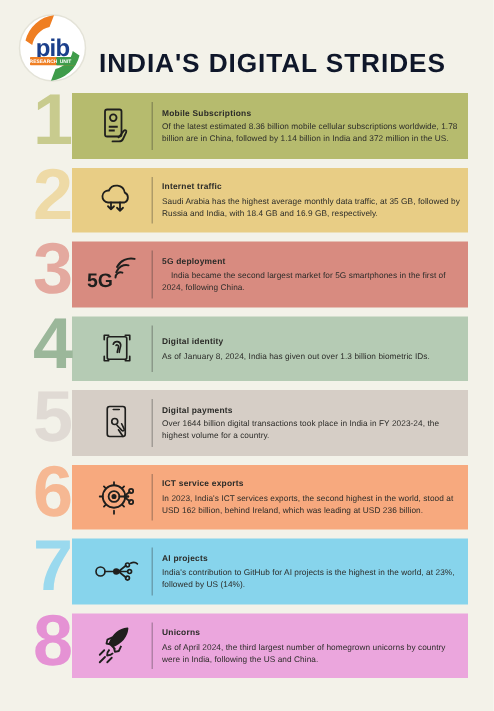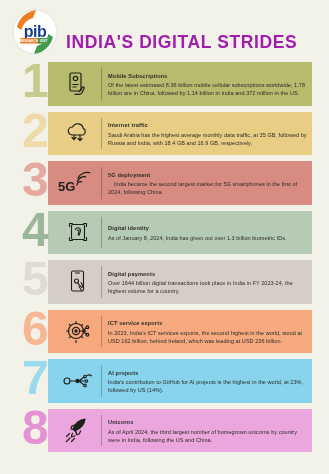--- a/index.html
+++ b/index.html
@@ -34,21 +34,21 @@
     width: 46px;
     height: 46px;
   }
   #title {
     position: absolute;
     left: 66px;
     top: 32px;
     font-size: 17.5px;
     font-weight: bold;
     letter-spacing: 0.6px;
-    color: #a21caf;
+    color: #0f172a;
     white-space: nowrap;
   }
 
   
   #rows {
     position: absolute;
     top: 60px;
     left: 0;
     right: 0;
     bottom: 0;

